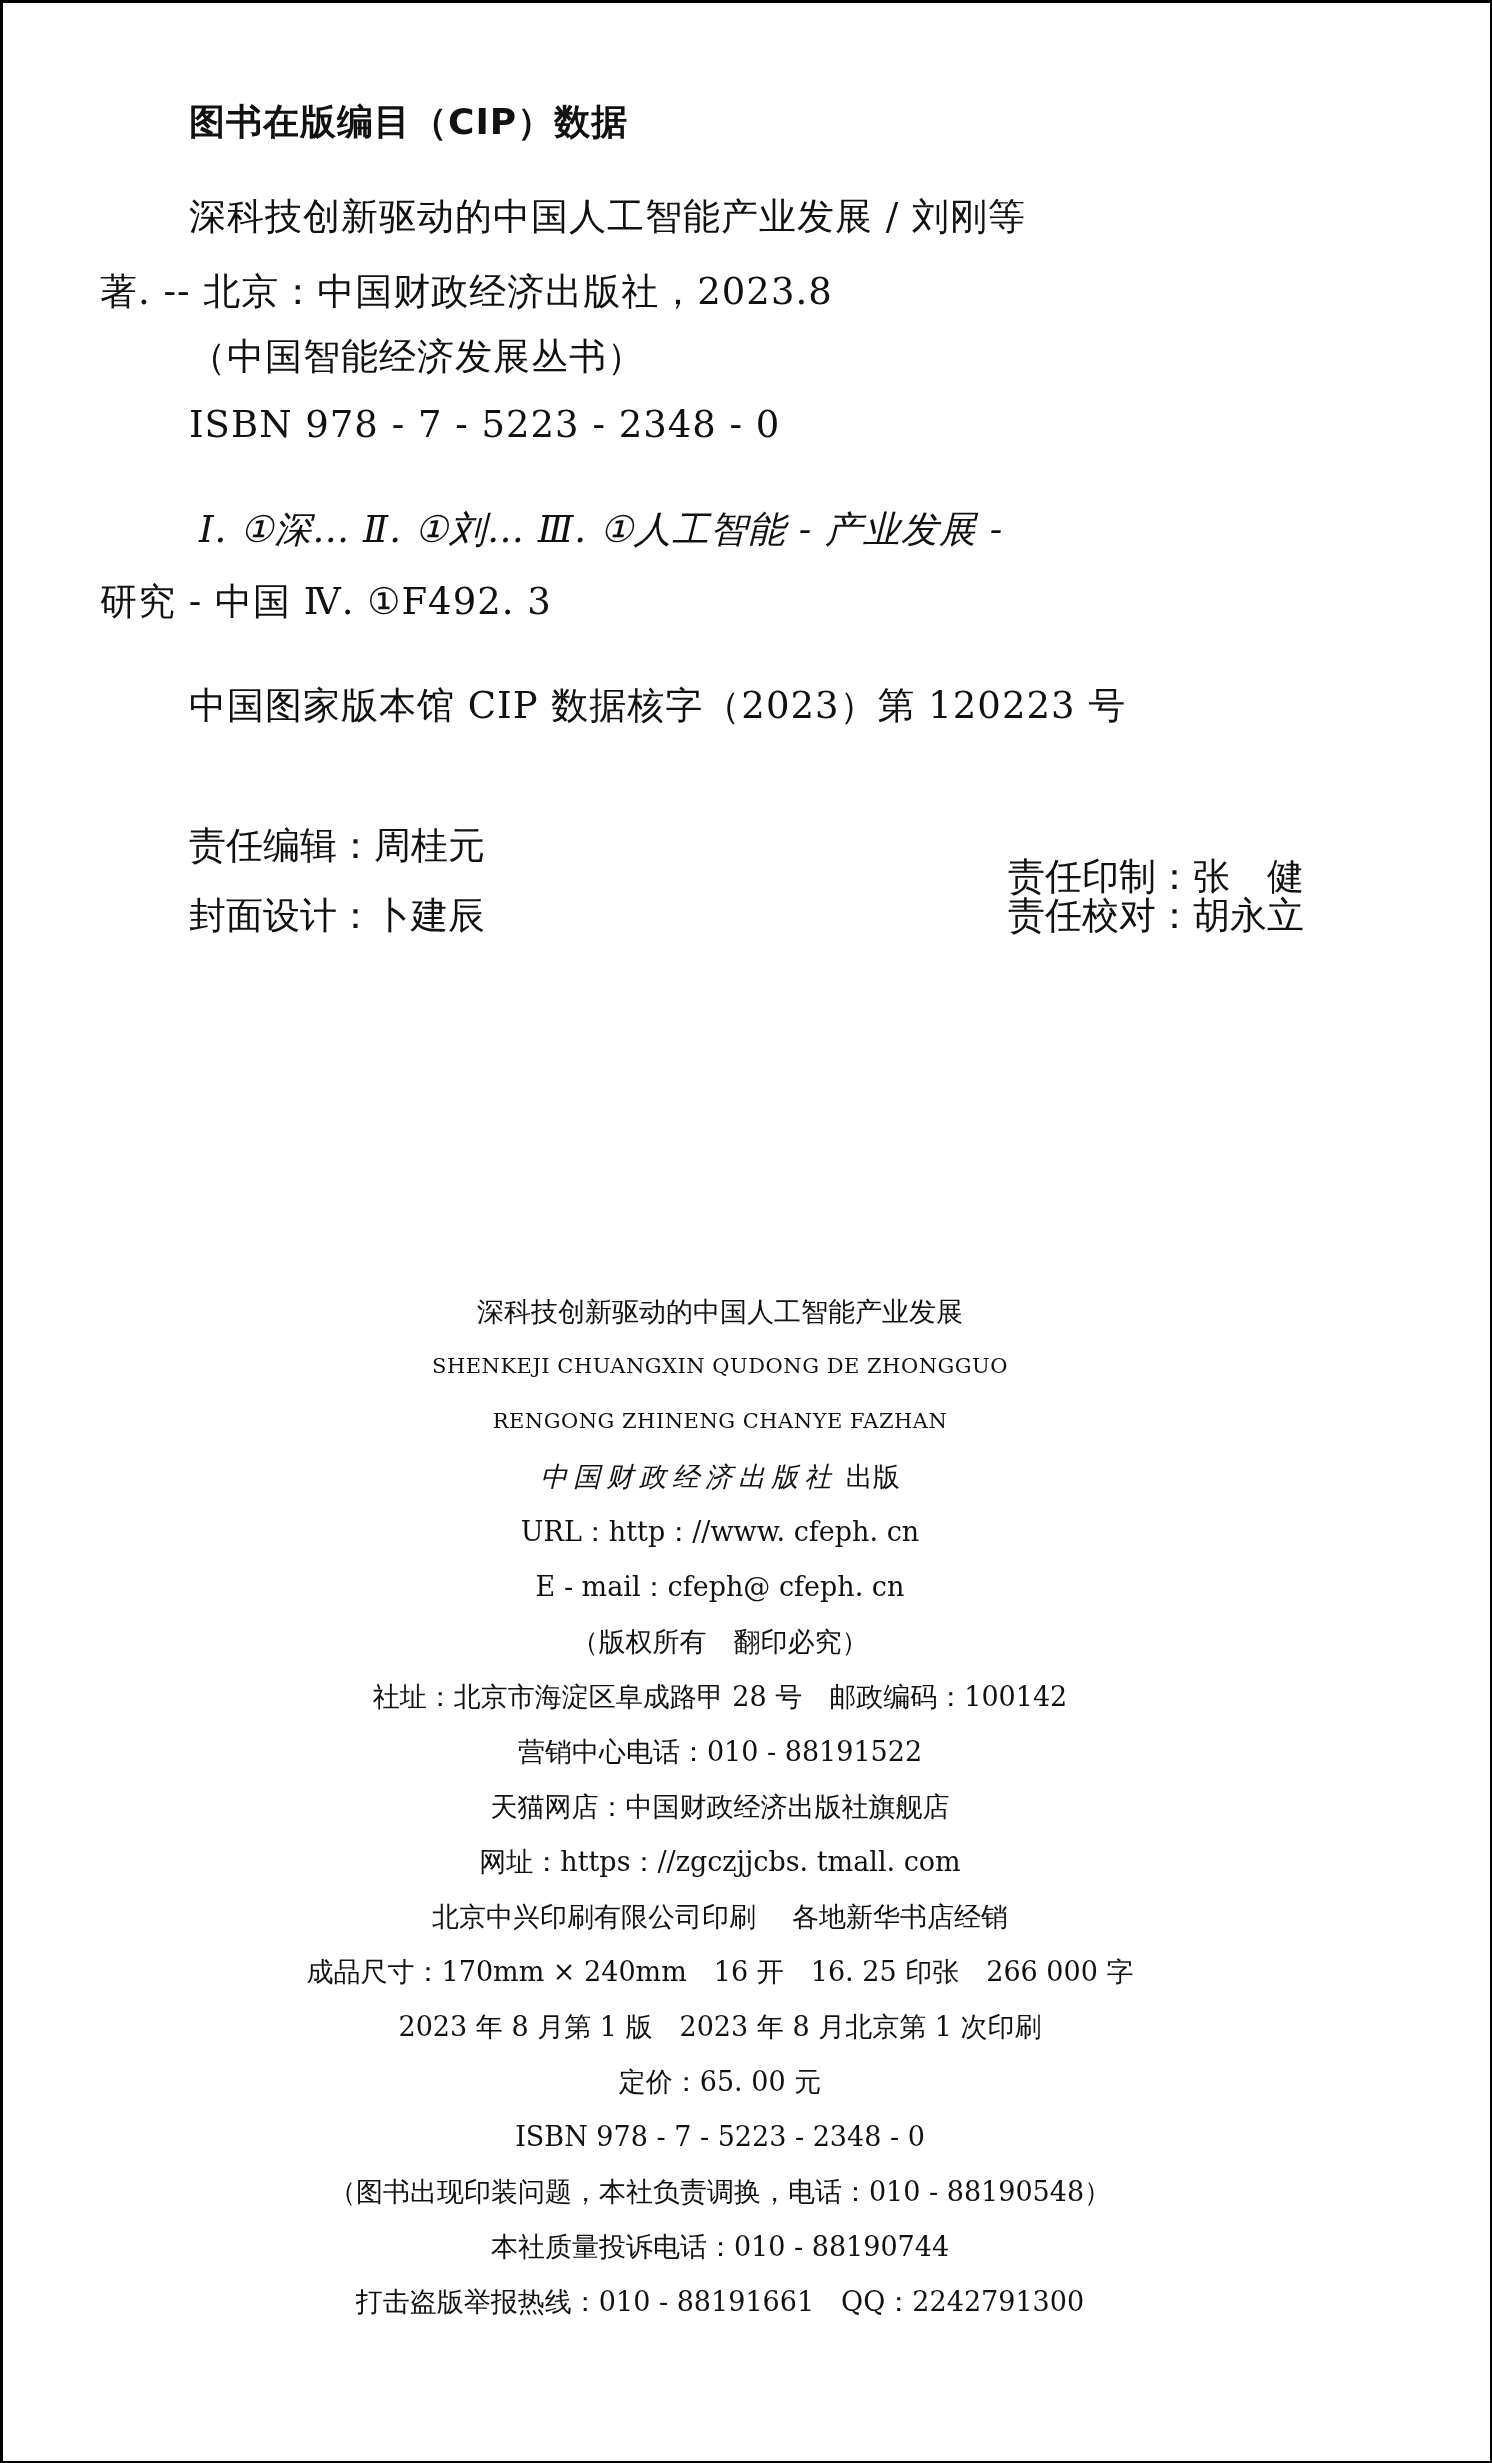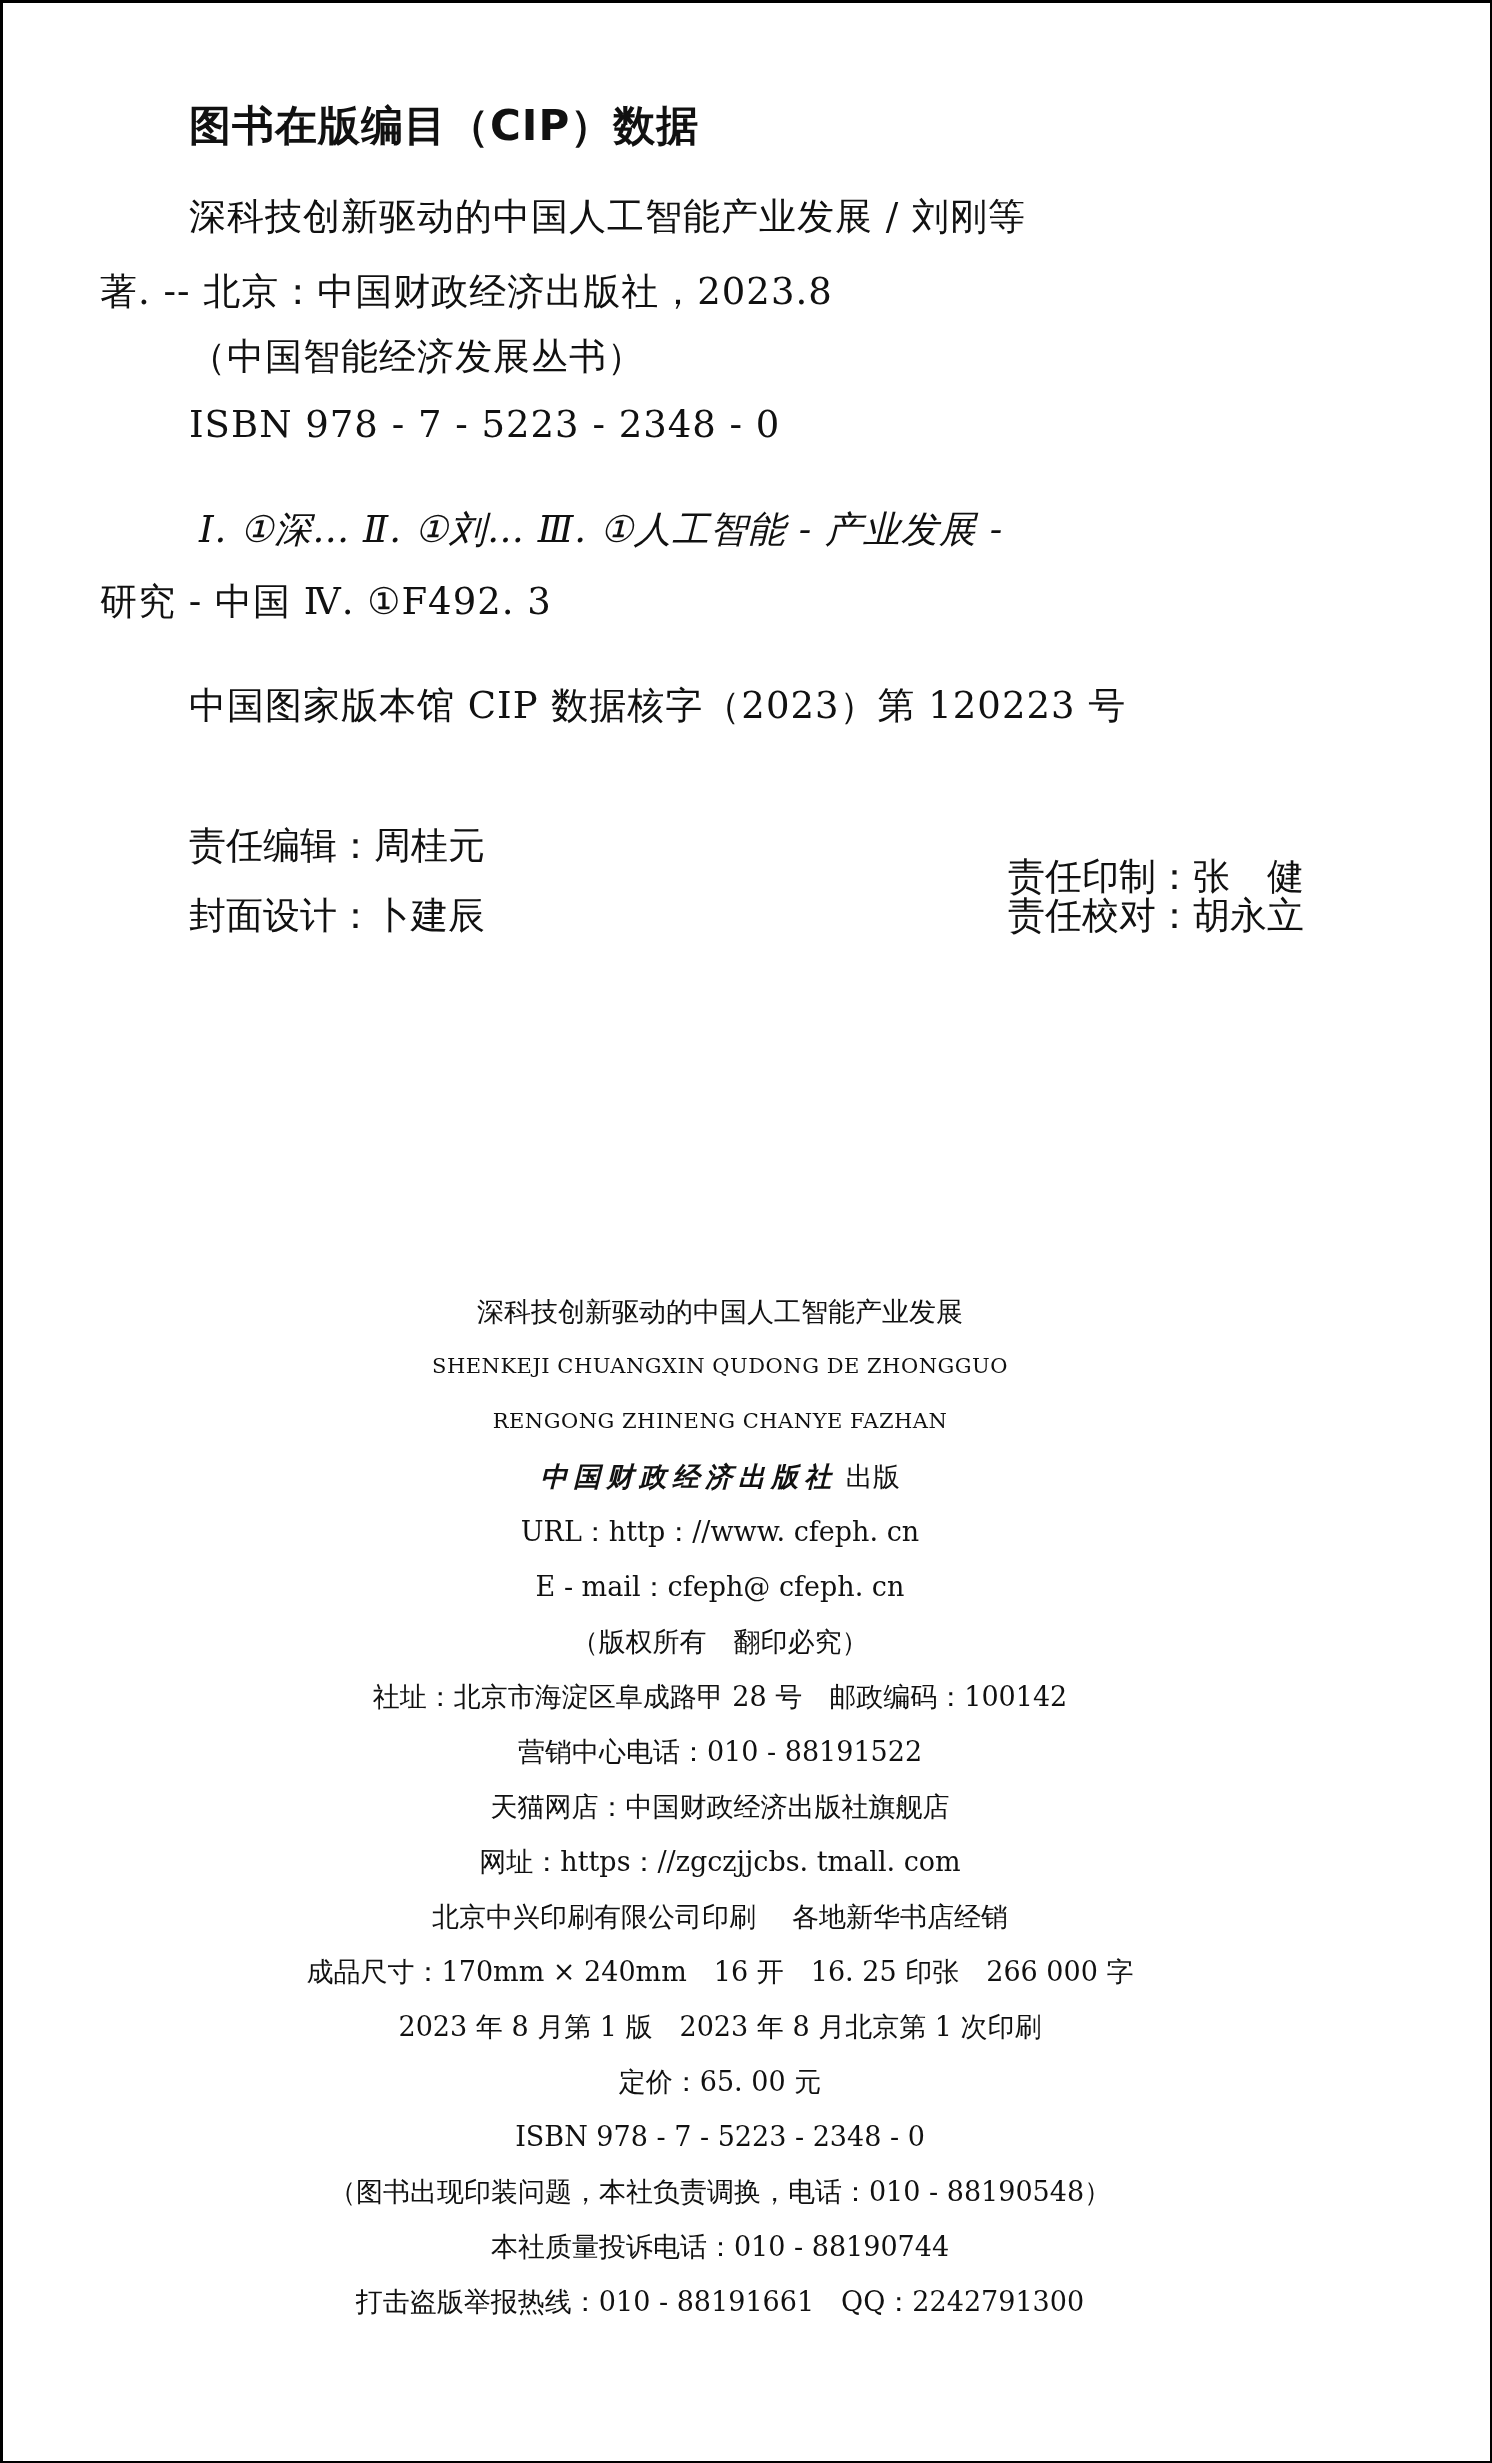--- a/index.html
+++ b/index.html
@@ -8,42 +8,42 @@
     font-family: "DejaVu Serif", "Liberation Serif", serif;
     color: #111111;
   }
   .frame {
     position: absolute; left: 0; top: 0; width: 1493px; height: 2464px;
     box-sizing: border-box;
     border-left: 3px solid #000; border-top: 3px solid #000;
     border-right: 3px solid #000; border-bottom: 3px solid #000;
   }
   .abs { position: absolute; white-space: nowrap; }
-  .cip-head { left: 189px; top: 98px; font-size: 42px; font-weight: bold; font-family: "DejaVu Sans", sans-serif; letter-spacing: 1px; }
+  .cip-head { left: 189px; top: 98px; font-size: 36px; font-weight: bold; font-family: "DejaVu Sans", sans-serif; letter-spacing: 1px; }
   .cip-line { font-size: 37px; letter-spacing: 1px; }
   .l1 { left: 189px; top: 192px; }
   .l2 { left: 100px; top: 267px; }
   .l3 { left: 189px; top: 332px; }
   .l4 { left: 189px; top: 403px; }
   .l5 { left: 199px; top: 505px; font-style: italic; }
   .l6 { left: 100px; top: 577px; }
   .l7 { left: 189px; top: 681px; }
   .staff { font-size: 37px; }
   .s1 { left: 189px; top: 821px; }
   .s2 { left: 189px; top: 891px; }
   .s3 { left: 1008px; top: 852px; }
   .s4 { left: 1008px; top: 891px; }
   .colophon {
     position: absolute; left: 0; top: 1284px; width: 1440px;
     text-align: center; font-size: 27px; line-height: 55px;
   }
   .colophon div { white-space: nowrap; }
   .latin { font-size: 21px; letter-spacing: 0.5px; }
   .bold { font-weight: normal; }
-  .pub-name { font-weight: bold; font-style: italic; font-family: "DejaVu Serif", serif; letter-spacing: 6px; margin-top: 43px; }
+  .pub-name { font-weight: normal; font-style: italic; font-family: "DejaVu Serif", serif; letter-spacing: 6px; margin-top: 43px; }
   .gap { display: inline-block; width: 36px; }
 </style>
 </head>
 <body>
 
 <div class="frame"></div>
 
 <div class="abs cip-head">图书在版编目（CIP）数据</div>
 
 <div class="abs cip-line l1">深科技创新驱动的中国人工智能产业发展 / 刘刚等</div>

